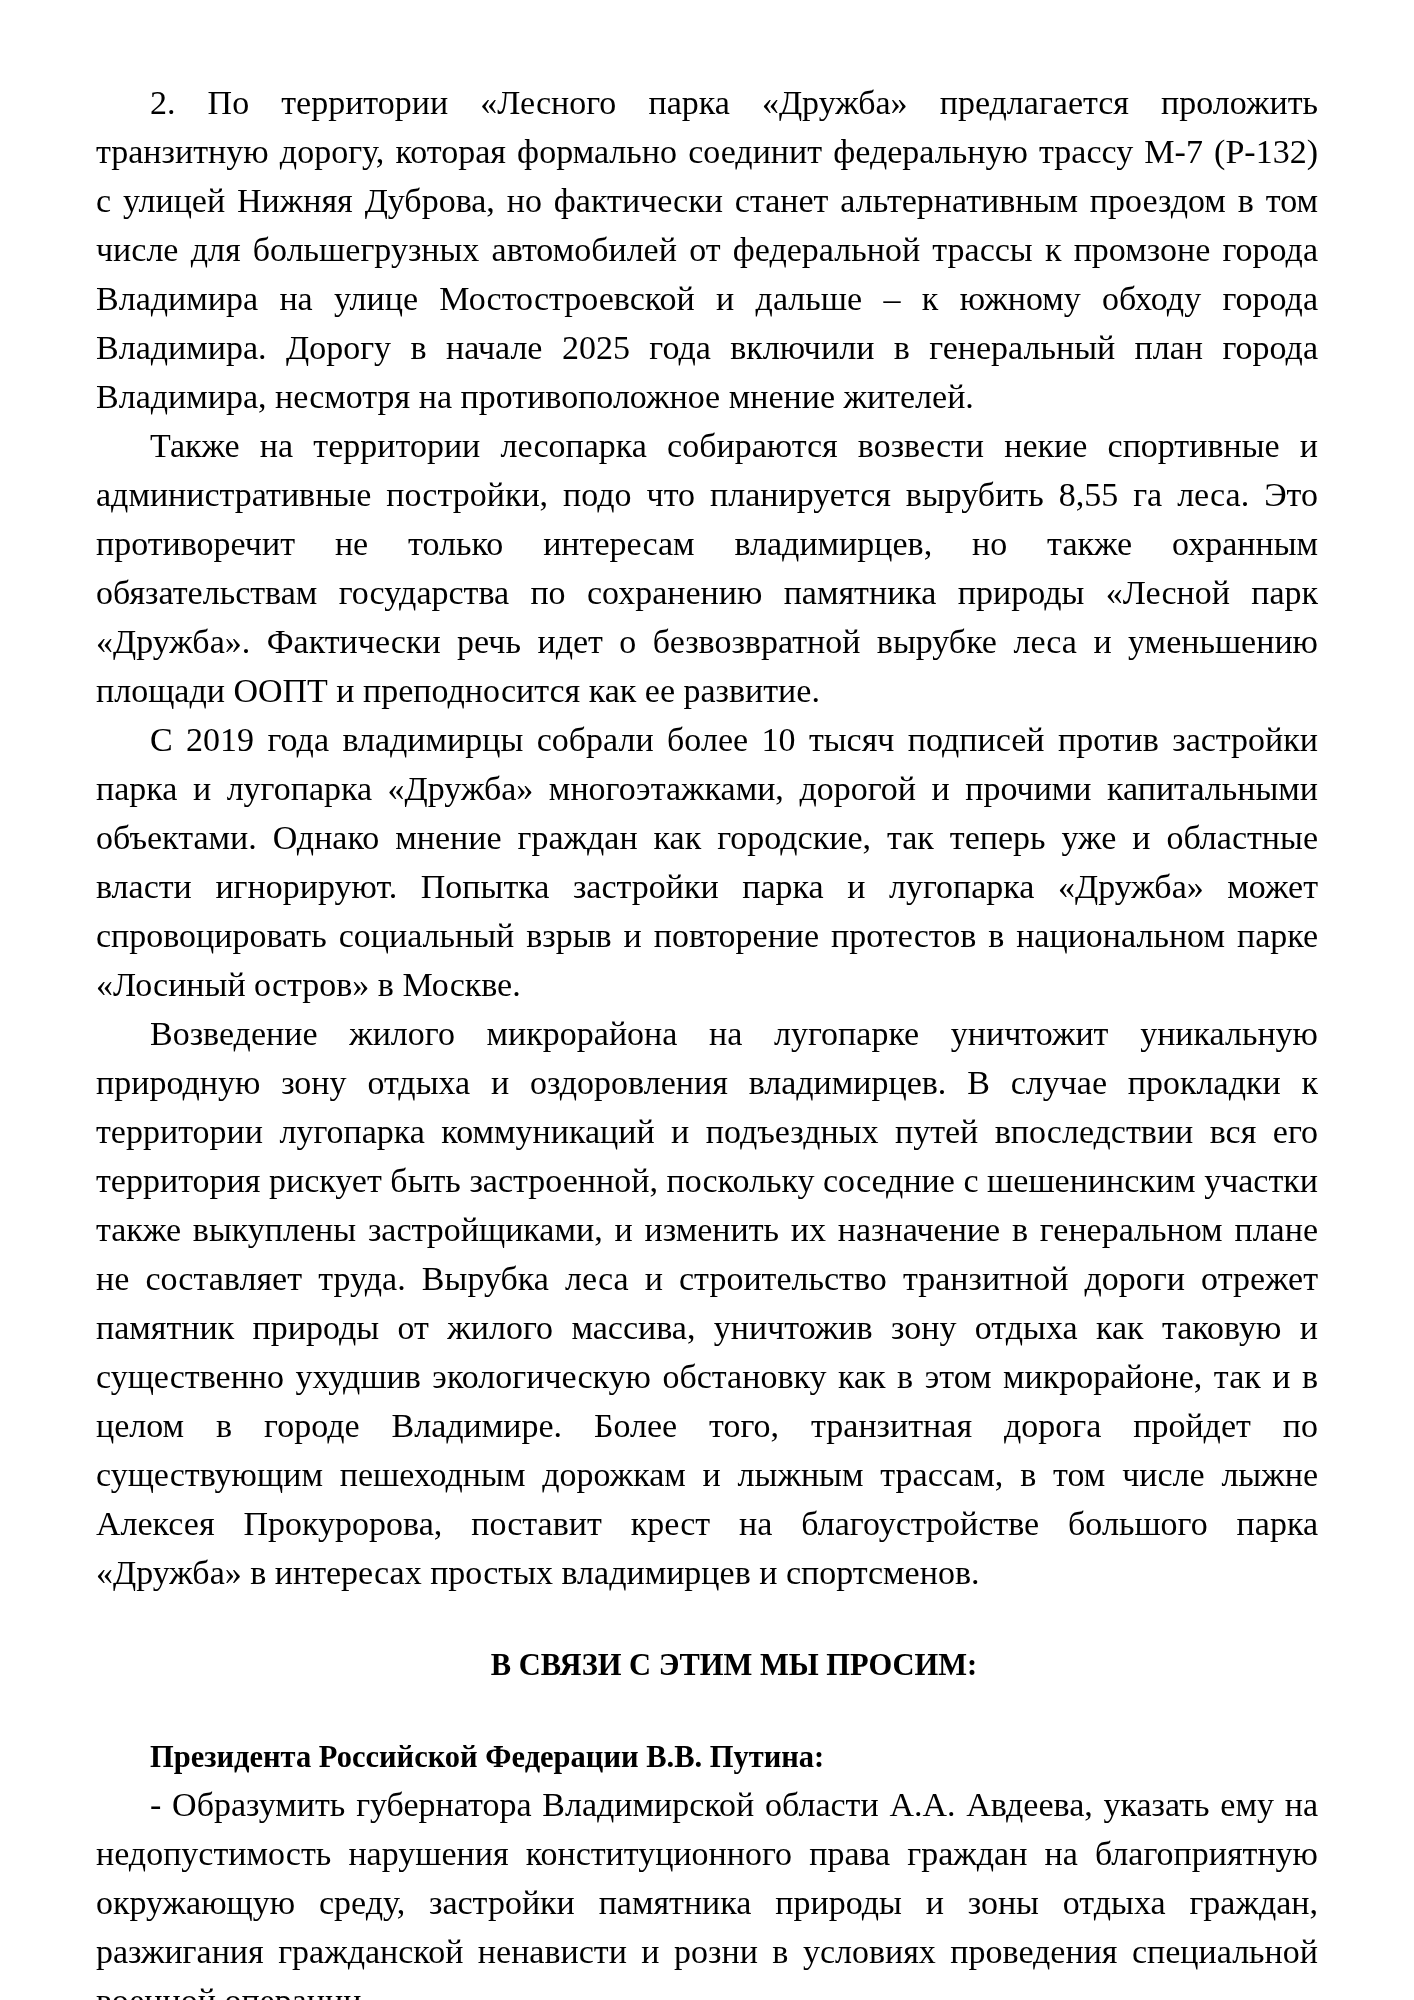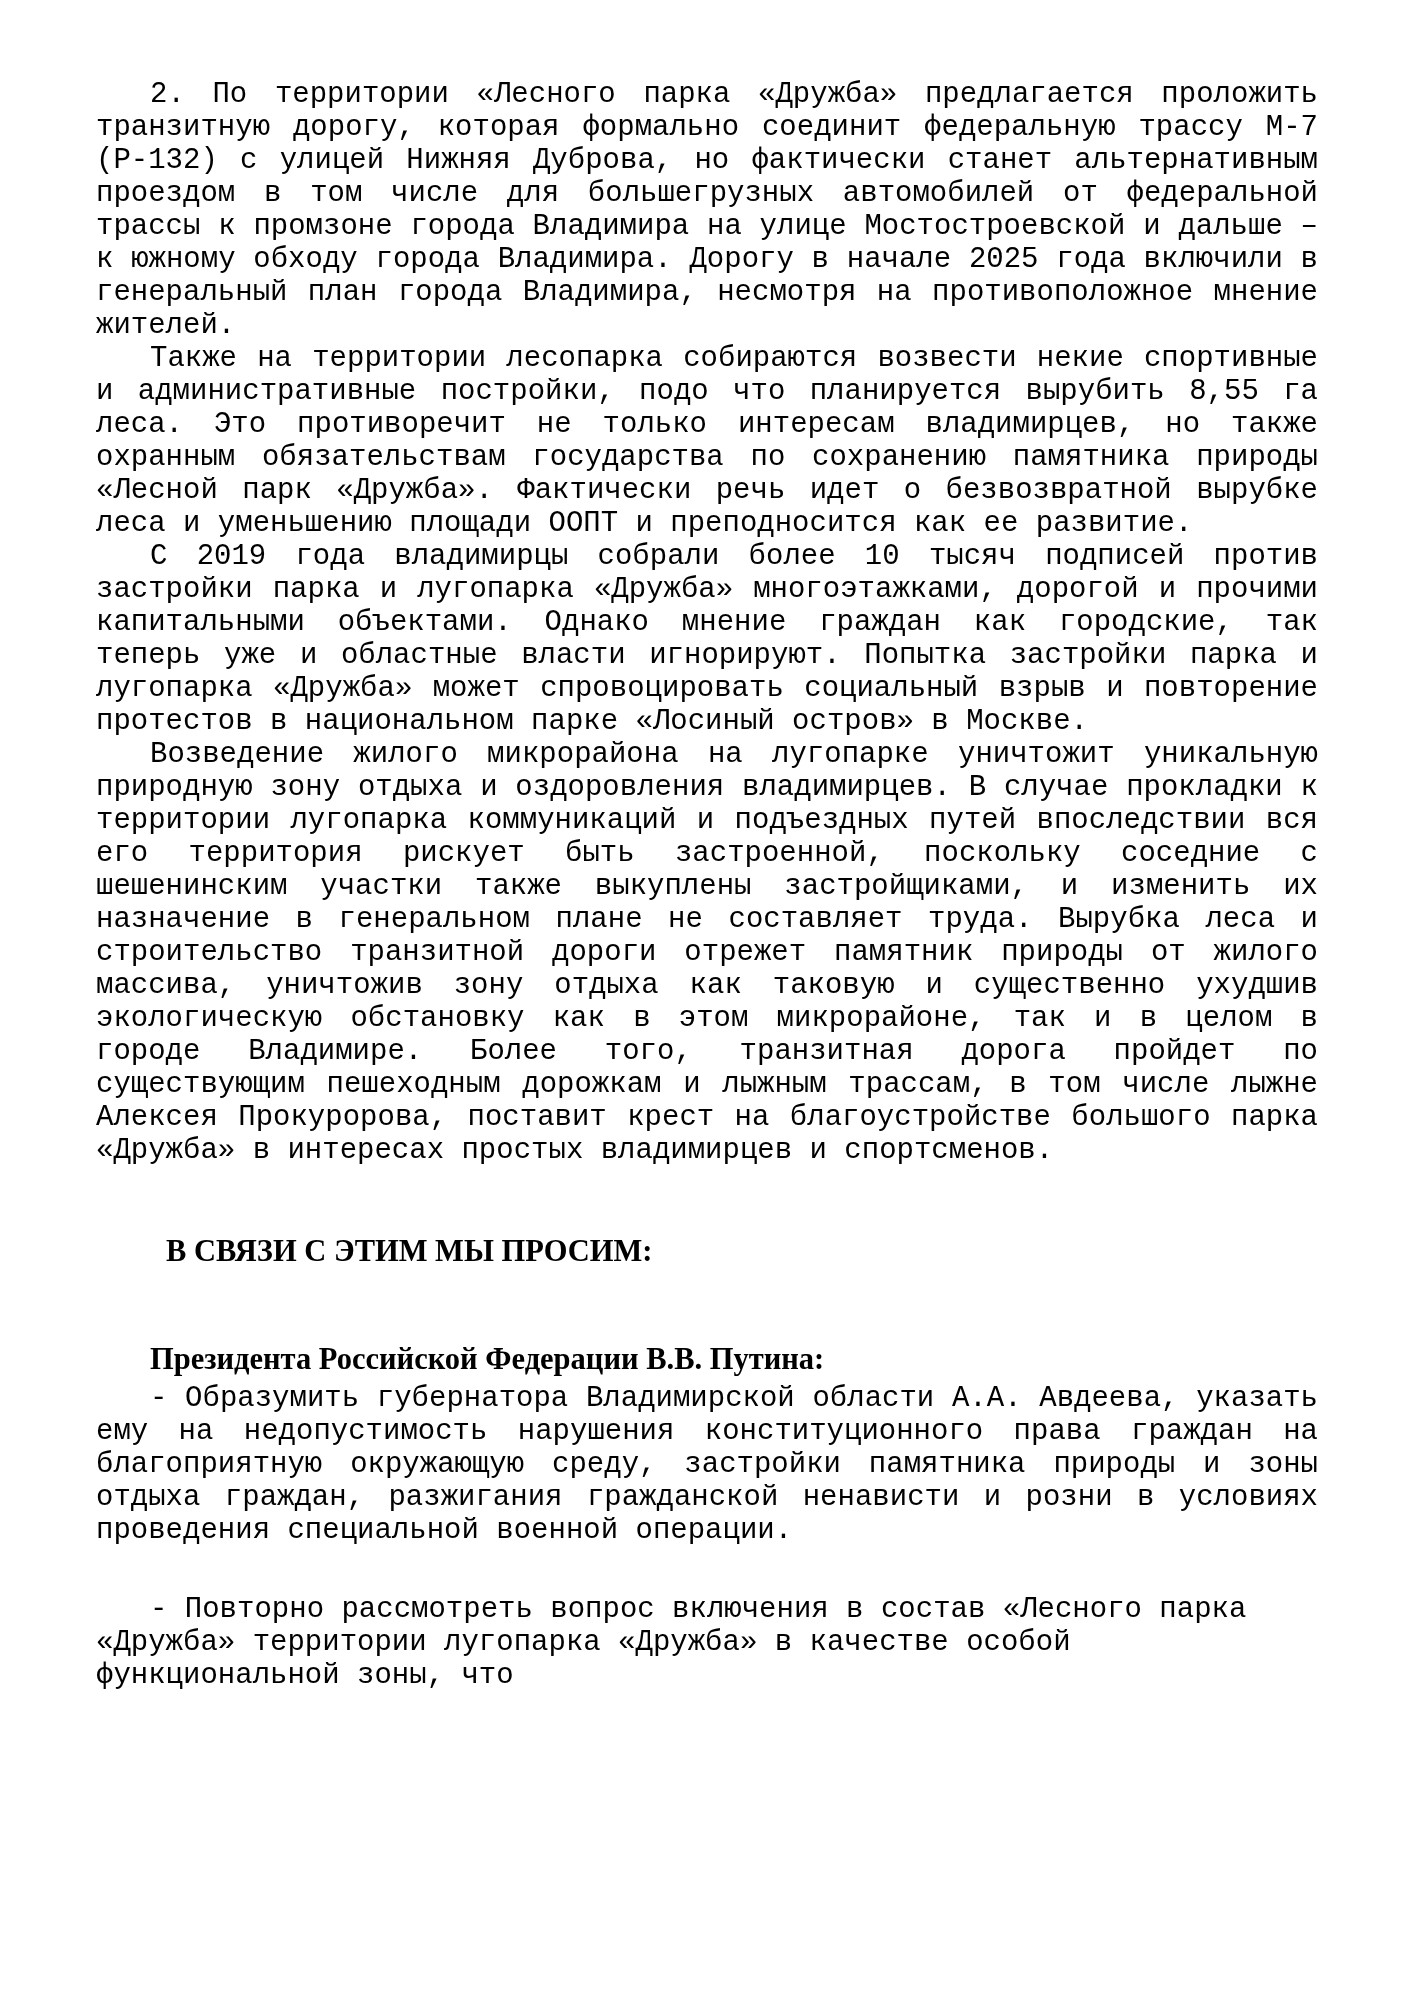--- a/index.html
+++ b/index.html
@@ -21,37 +21,36 @@
     padding: 78px 96px 0 96px;
     overflow: hidden;
   }
   .doc-body {
     width: 1222px;
   }
   p.para {
     margin: 0;
     text-align: justify;
     text-justify: inter-word;
-    font-size: 29px;
-    line-height: 33px;
+    font-size: 34px;
+    line-height: 49px;
     text-indent: 54px;
     hyphens: none;
-    font-family: Liberation Mono, monospace;
   }
   p.para-last-left {
     text-align: left;
   }
   .spacer-md { height: 46px; }
   h2.section-heading {
-    margin: 16px;
+    margin: 0;
     font-size: 30.5px;
     line-height: 45.5px;
     font-weight: bold;
     text-indent: 54px;
-    text-align: left;
+    text-align: center;
   }
   h3.addressee-heading {
     margin: 0;
     font-size: 30.5px;
     line-height: 45.5px;
     font-weight: bold;
     text-indent: 54px;
     text-align: justify;
   }
   h3.addressee-heading.wrap-just {

